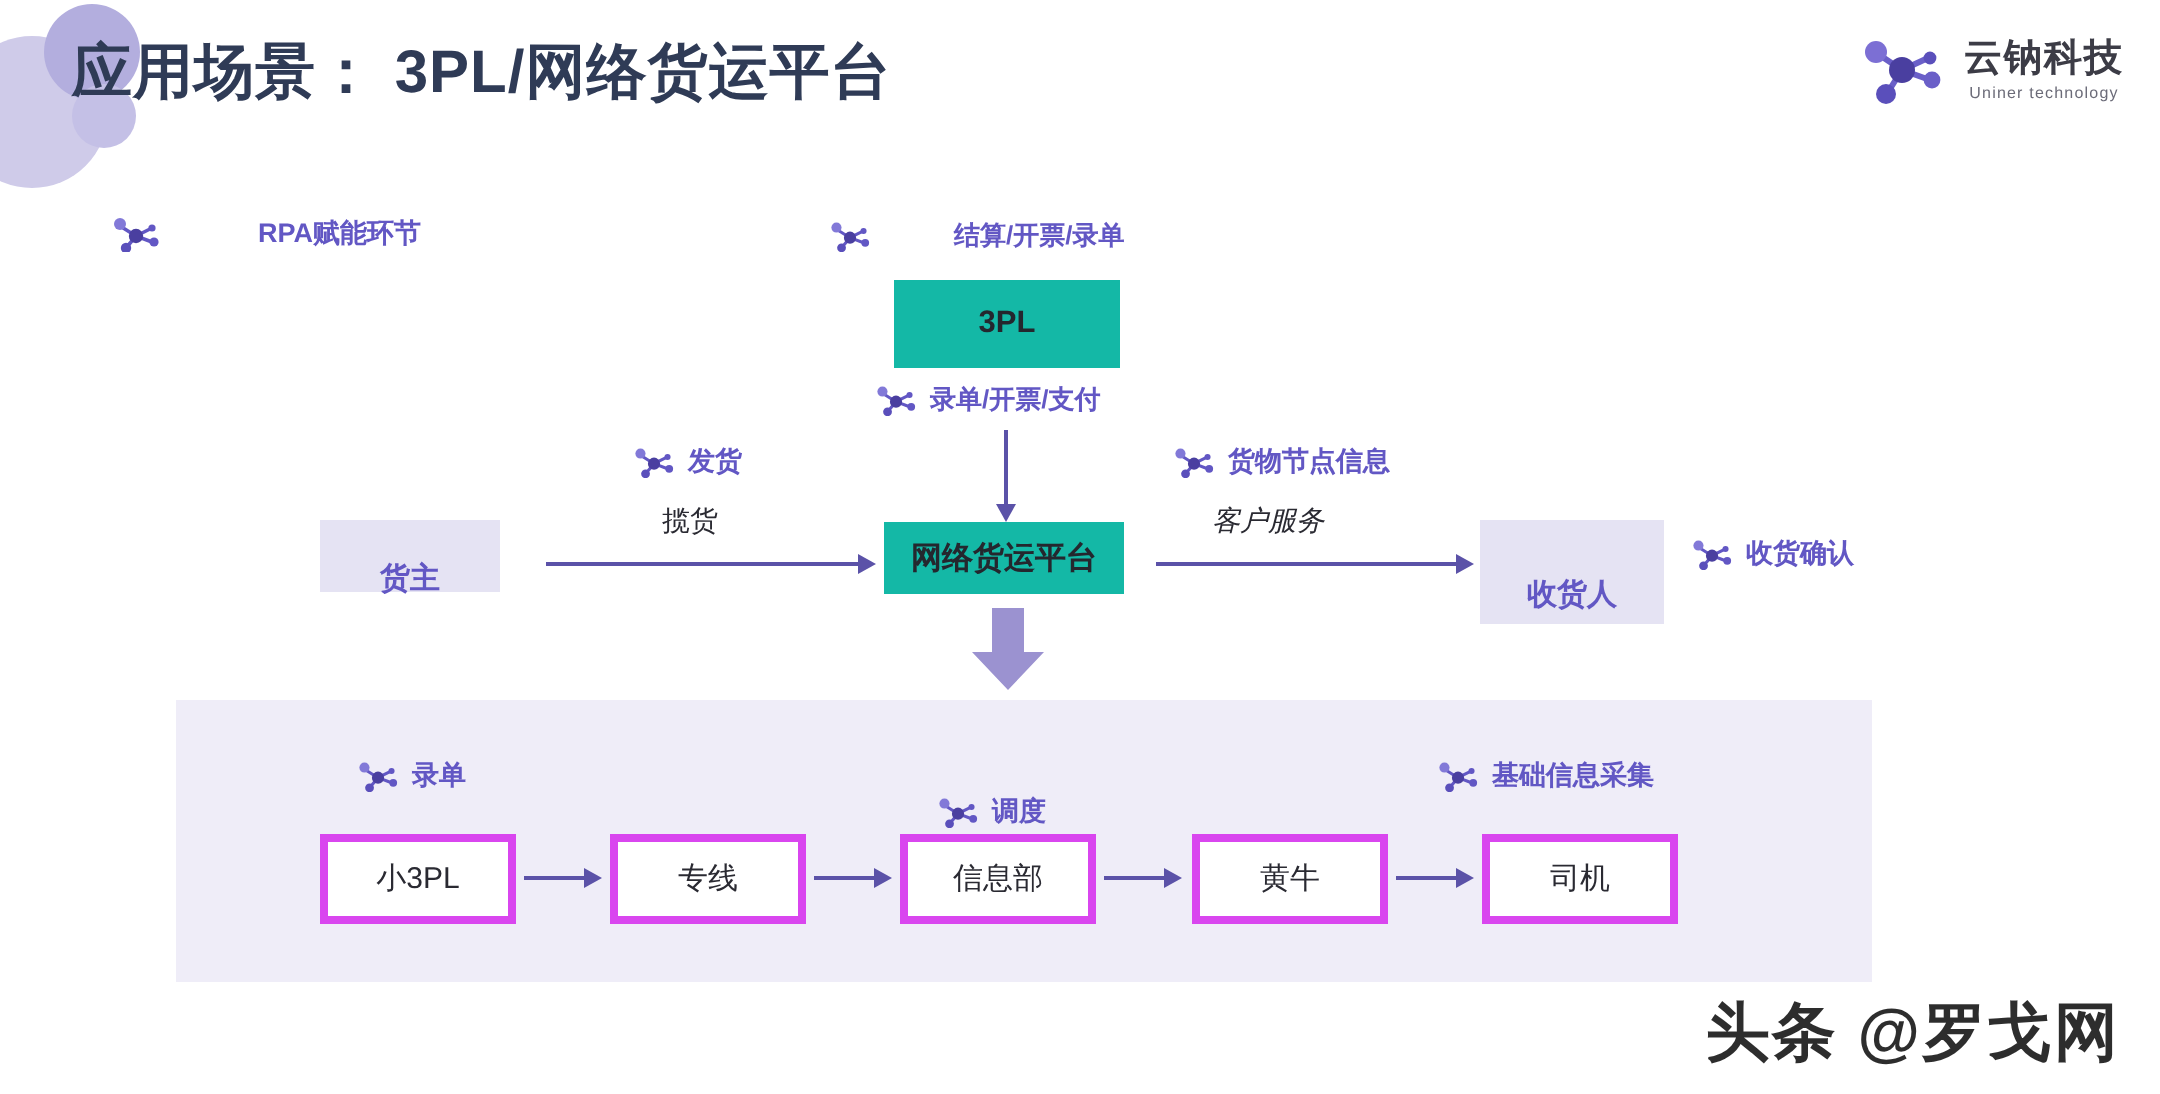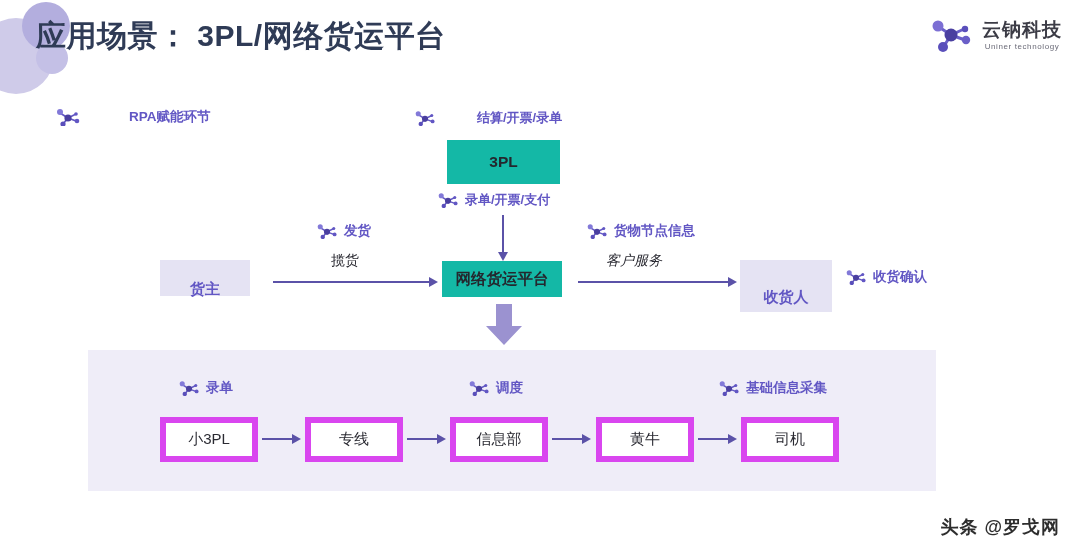--- a/index.html
+++ b/index.html
@@ -38,21 +38,21 @@
   
   .box {
     position: absolute; display: flex; align-items: center; justify-content: center;
     white-space: nowrap;
   }
   .box-lav { background: #14b8a6; }
   .box-lav-light { background: #e5e3f3; }
   .box-txt-purple { color: #6257c4; font-weight: bold; font-size: 15px; margin-top: 23px; }
   .box-txt-dark { color: #24272e; font-weight: bold; font-size: 15.5px; }
   .box-white {
-    background: #ffffff; border: 6px solid #d946ef;
+    background: #ffffff; border: 4px solid #d946ef;
     color: #2a2a32; font-weight: normal; font-size: 15px;
   }
 
   
   .hline { position: absolute; height: 2px; background: #5b52a8; }
   .harrow-head {
     position: absolute; width: 0; height: 0;
     border-top: 5px solid transparent; border-bottom: 5px solid transparent;
     border-left: 9px solid #5b52a8;
   }
@@ -68,21 +68,21 @@
 
   
   .block-arrow { position: absolute; }
 
   
   .panel { position: absolute; background: #efedf8; }
 
   
   .watermark {
     position: absolute; right: 20px; bottom: 8px;
-    font-size: 18px; font-weight: bold; color: #1c1c1c;
+    font-size: 32px; font-weight: bold; color: #1c1c1c;
     letter-spacing: 1px; opacity: 0.92; white-space: nowrap;
   }
   svg { display: block; }
 </style>
 </head>
 <body>
 
 <div id="canvas">
 
   <div class="deco-circle c1"></div>
@@ -258,21 +258,21 @@
         <circle cx="5" cy="4" r="3" fill="#8279d8"></circle>
         <circle cx="13" cy="10" r="3.6" fill="#4a3fa0"></circle>
         <circle cx="21" cy="6" r="1.8" fill="#6257c4"></circle>
         <circle cx="22" cy="13" r="2.3" fill="#6257c4"></circle>
         <circle cx="8" cy="16" r="2.6" fill="#5a4fbb"></circle>
       </svg>
     </span>
     <span class="tag-label">录单</span>
   </div>
 
-  <div class="tag" style="left:468px; top:379px;">
+  <div class="tag" style="left:468px; top:397px;">
     <span>
       <svg width="22" height="16" viewBox="0 0 26 18">
         <line x1="5" y1="5" x2="13" y2="10" stroke="#6257c4" stroke-width="1.8"></line>
         <line x1="13" y1="10" x2="21" y2="6" stroke="#6257c4" stroke-width="1.8"></line>
         <line x1="13" y1="10" x2="21" y2="13" stroke="#6257c4" stroke-width="1.8"></line>
         <line x1="13" y1="10" x2="8" y2="16" stroke="#6257c4" stroke-width="1.8"></line>
         <circle cx="5" cy="4" r="3" fill="#8279d8"></circle>
         <circle cx="13" cy="10" r="3.6" fill="#4a3fa0"></circle>
         <circle cx="21" cy="6" r="1.8" fill="#6257c4"></circle>
         <circle cx="22" cy="13" r="2.3" fill="#6257c4"></circle>

